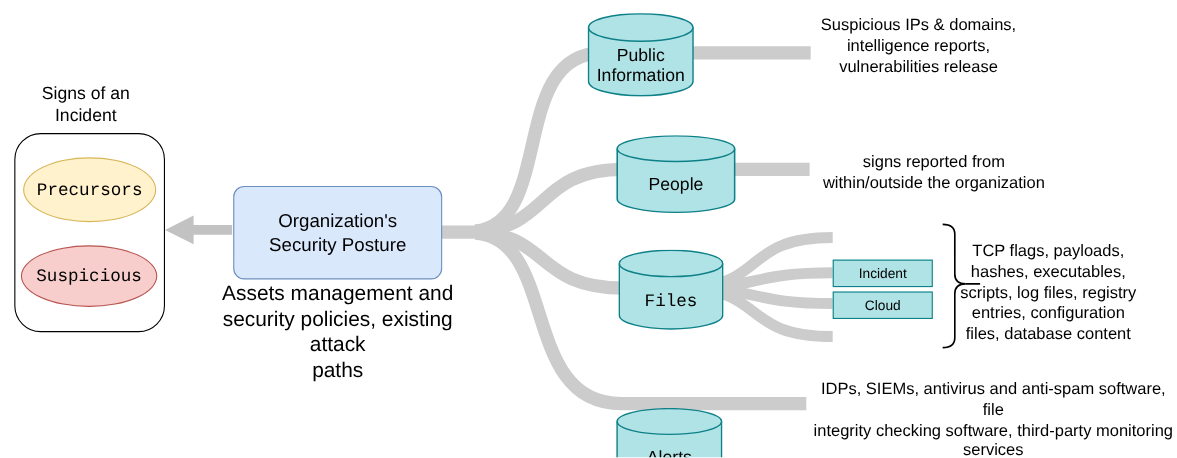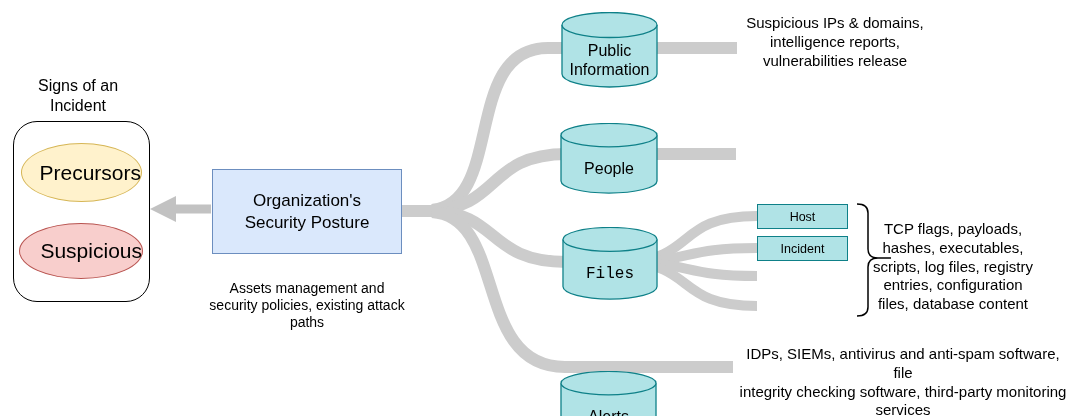--- a/index.html
+++ b/index.html
@@ -14,45 +14,45 @@
   .abs{position:absolute;}
   svg.layer{position:absolute;left:0;top:0;width:1070px;height:416px;}
   .pre{white-space:pre-line;text-align:center;line-height:1.25;}
   
   .panel-title{left:18px;top:76px;width:120px;font-size:16px;}
   .incident-panel{
     left:13px;top:121px;width:135px;height:179px;
     border:1.5px solid var(--outline);border-radius:24px;background:#fff;
   }
   .ellipse{
-    display:flex;align-items:center;justify-content:flex-end;
-    border-radius:50%;font-size:21px;
+    display:flex;align-items:center;justify-content:center;
+    border-radius:50%;font-size:16px;font-family:Liberation Mono, monospace;
   }
   .precursors{left:21px;top:143px;width:119px;height:57px;
     background:var(--yellow-fill);border:1.3px solid var(--yellow-stroke);}
   .indicators{left:19px;top:223px;width:122px;height:54px;
     background:var(--red-fill);border:1.3px solid var(--red-stroke);}
   
   .posture-box{
     left:212px;top:169px;width:188px;height:83px;
     background:var(--blue-fill);border:1.3px solid var(--blue-stroke);
-    border-radius:0;display:flex;align-items:center;justify-content:center;
+    border-radius:10px;display:flex;align-items:center;justify-content:center;
     font-size:17px;line-height:1.3;text-align:center;
   }
-  .posture-caption{left:201px;top:280px;width:212px;font-size:14px;line-height:1.22;}
+  .posture-caption{left:201px;top:256px;width:212px;font-size:19px;line-height:1.22;}
   
   .cylinder{position:absolute;}
   .cylinder svg{position:absolute;left:0;top:0;width:100%;height:100%;}
   .cyl-label{
     position:absolute;left:0;right:0;top:24px;bottom:3px;
     display:flex;align-items:center;justify-content:center;
     font-size:16px;line-height:1.18;text-align:center;
   }
-  .cyl-public{left:561px;top:12px;width:97px;height:76px;}
-  .cyl-people{left:560px;top:123px;width:98px;height:71px;}
+  .cyl-public{left:534px;top:12px;width:97px;height:76px;}
+  .cyl-people{left:560px;top:123px;width:98px;height:71px;padding-left:11px;}
   .cyl-files{left:562px;top:227px;width:96px;height:73px;font-family:Liberation Mono, monospace;}
   .cyl-alerts{left:560px;top:334px;width:97px;height:71px;margin-top:37px;}
   
   .sub-box{
     left:757px;width:89px;height:23px;
     background:var(--teal-fill);border:1.2px solid var(--teal-stroke);
     display:flex;align-items:center;justify-content:center;font-size:12.5px;
   }
   
   .desc{font-size:15px;}
@@ -133,30 +133,32 @@
   </div>
 
   <div class="cylinder cyl-alerts">
     <svg viewBox="0 0 98 76" preserveAspectRatio="none">
       <path d="M 1 13 L 1 62 A 48 13 0 0 0 97 62 L 97 13" style="fill:var(--teal-fill);stroke:var(--teal-stroke)" stroke-width="1.3"></path>
       <ellipse cx="49" cy="13" rx="48" ry="12.5" style="fill:var(--teal-fill);stroke:var(--teal-stroke)" stroke-width="1.3"></ellipse>
     </svg>
     <div class="cyl-label">Alerts</div>
   </div>
 
-  <div class="abs sub-box" style="top:204px">
-    <span>Host</span>
-  </div>
   <div class="abs sub-box" style="top:236px">
     <span>Incident</span>
+  </div>
+  <div class="abs sub-box" style="top:265px">
+    <span>Cloud</span>
   </div>
 
   <div class="abs pre desc desc-public">Suspicious IPs &amp; domains,
 intelligence reports,
 vulnerabilities release</div>
+  <div class="abs pre desc desc-people">signs reported from
+within/outside the organization</div>
   <div class="abs pre desc desc-files">TCP flags, payloads,
 hashes, executables,
 scripts, log files, registry
 entries, configuration
 files, database content</div>
   <div class="abs pre desc desc-alerts">IDPs, SIEMs, antivirus and anti-spam software, file
 integrity checking software, third-party monitoring
 services</div>
 
 </div>

